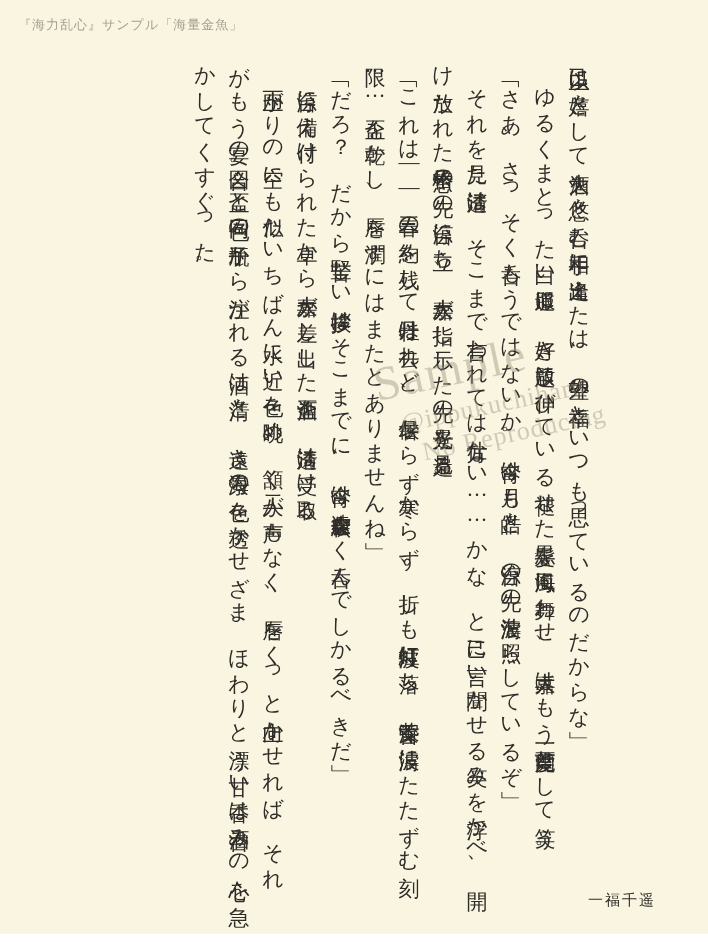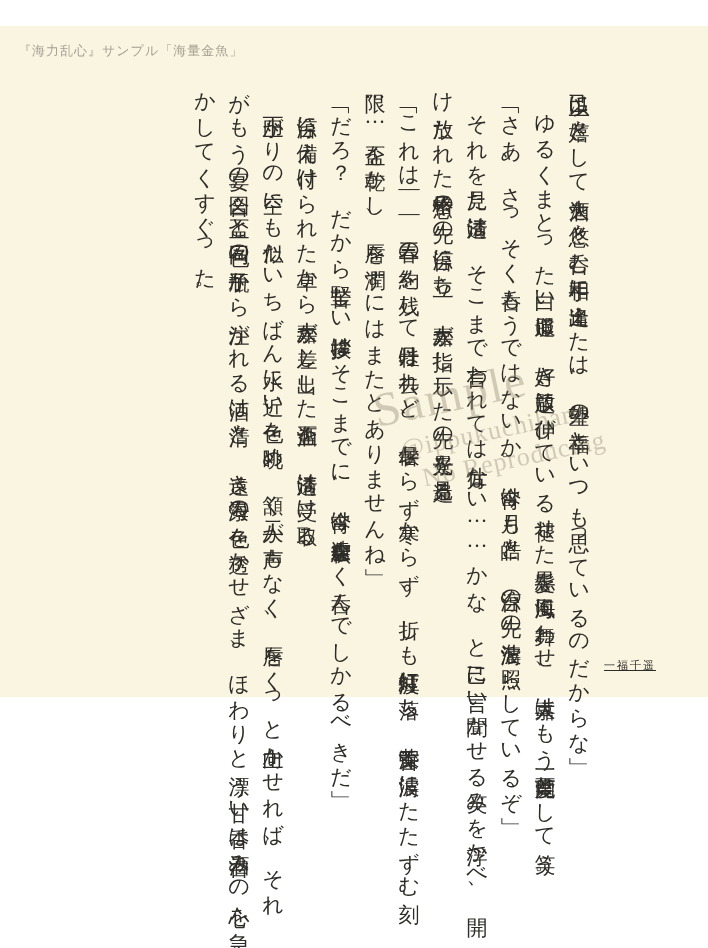--- a/index.html
+++ b/index.html
@@ -8,23 +8,22 @@
     width: 708px;
     height: 948px;
     background: #ffffff;
     overflow: hidden;
     font-family: "Liberation Serif", "DejaVu Serif", serif;
   }
   .page {
     position: absolute;
     left: 0; top: 0;
     width: 708px;
-    height: 671px;
+    height: 934px;
     background: #faf5e1;
-    margin-top: 26px;
   }
   .header {
     position: absolute;
     top: 16px;
     left: 18px;
     font-size: 13px;
     letter-spacing: 1px;
     color: #a39f91;
   }
   .vtext {
@@ -69,24 +68,23 @@
   .wm-line3 {
     font-size: 26px;
     margin-top: 2px;
     margin-left: 34px;
     letter-spacing: 1px;
   }
   .author {
     position: absolute;
     right: 52px;
     bottom: 24px;
-    font-size: 11px;
+    font-size: 15px;
     letter-spacing: 2px;
     color: #2e2c28;
-    text-decoration: underline;
   }
 </style>
 </head>
 <body>
 
 <div class="page">
 
   <div class="header">『海力乱心』サンプル「海量金魚」</div>
 
   <div class="vtext">

